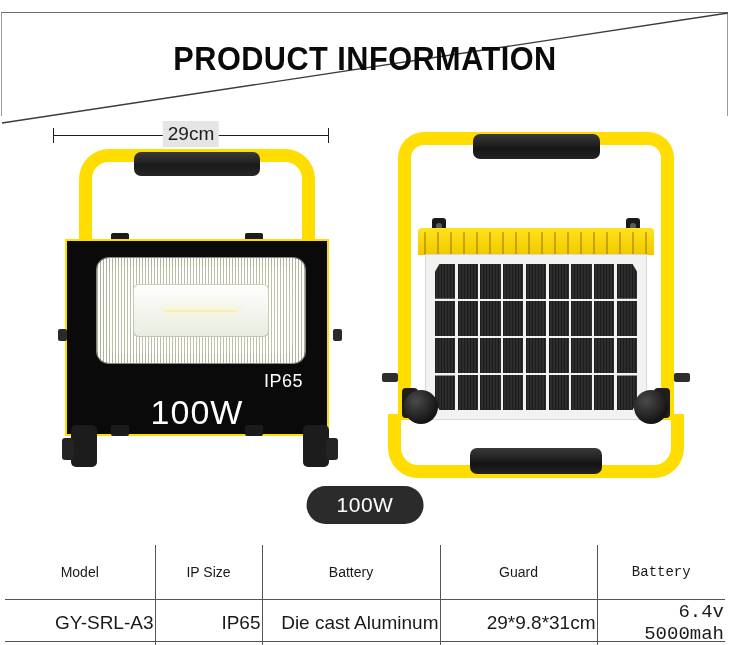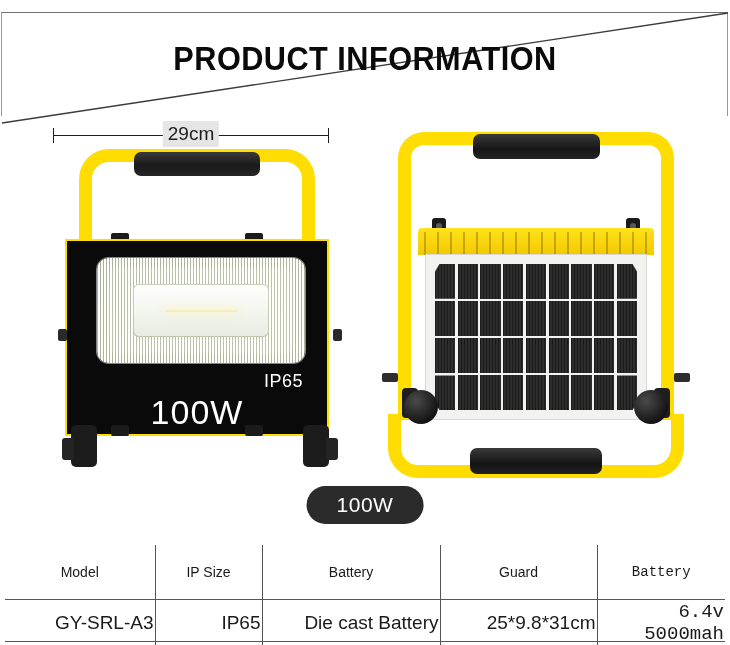--- a/index.html
+++ b/index.html
@@ -285,21 +285,21 @@
         <th>IP Size</th>
         <th>Battery</th>
         <th>Guard</th>
         <th>Battery</th>
       </tr>
     </thead>
     <tbody>
       <tr>
         <td>GY-SRL-A3</td>
         <td>IP65</td>
-        <td>Die cast Battery</td>
-        <td>25*9.8*31cm</td>
+        <td>Die cast Aluminum</td>
+        <td>29*9.8*31cm</td>
         <td>6.4v 5000mah</td>
       </tr>
     </tbody>
   </table>
   <div class="spec-bot"></div>
 
 </div>
 
 </body></html>

